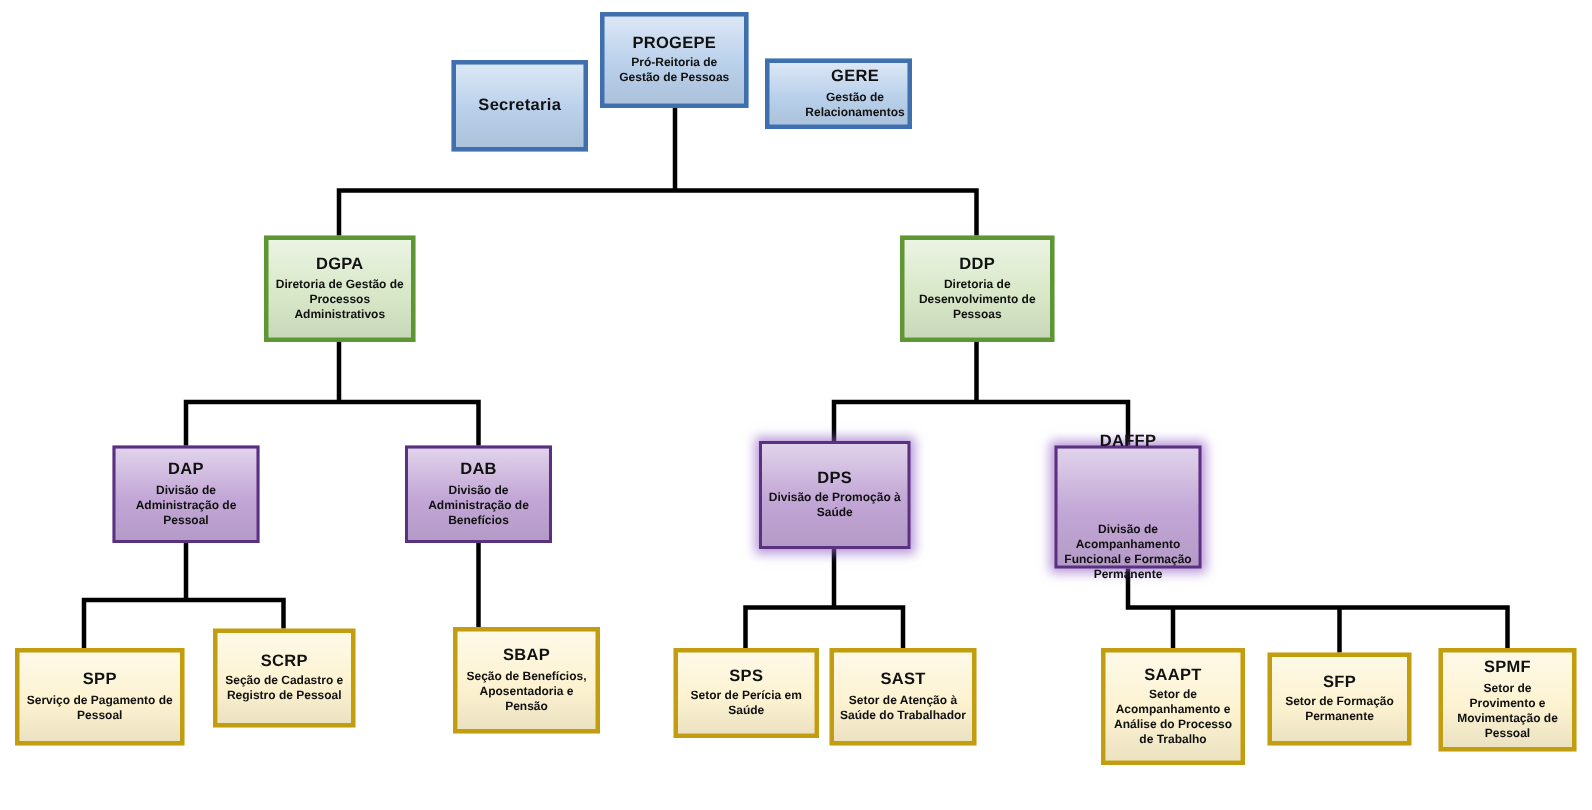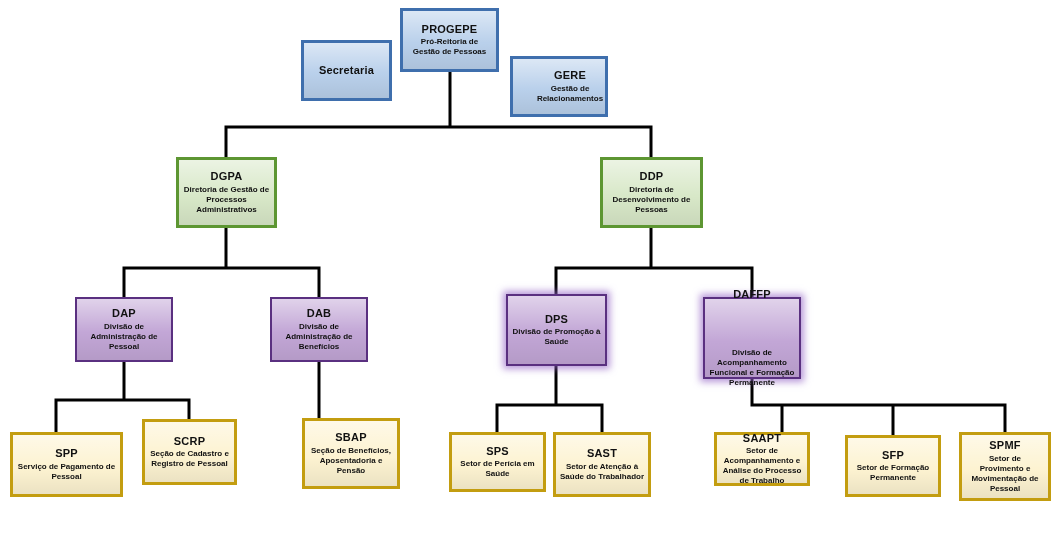--- a/index.html
+++ b/index.html
@@ -86,21 +86,21 @@
 
   <div class="node lv-blue" style="left:400px; top:8px; width:99px; height:64px;">
     <div class="node-title">PROGEPE</div>
     <div class="node-subtitle">Pró-Reitoria de Gestão de Pessoas</div>
   </div>
 
   <div class="node lv-blue" style="left:301px; top:40px; width:91px; height:61px;">
     <div class="node-title">Secretaria</div>
   </div>
 
-  <div class="node lv-blue" style="left:510px; top:56px; width:98px; height:61px;padding-left:26px;">
+  <div class="node lv-blue" style="left:510px; top:39px; width:98px; height:47px;padding-left:26px;">
     <div class="node-title">GERE</div>
     <div class="node-subtitle">Gestão de Relacionamentos</div>
   </div>
 
   <div class="node lv-green" style="left:176px; top:157px; width:101px; height:71px;">
     <div class="node-title">DGPA</div>
     <div class="node-subtitle">Diretoria de Gestão de Processos Administrativos</div>
   </div>
 
   <div class="node lv-green" style="left:600px; top:157px; width:103px; height:71px;align-items:center;">
@@ -146,21 +146,21 @@
   <div class="node lv-yellow" style="left:449px; top:432px; width:97px; height:60px;">
     <div class="node-title">SPS</div>
     <div class="node-subtitle">Setor de Perícia em Saúde</div>
   </div>
 
   <div class="node lv-yellow" style="left:553px; top:432px; width:98px; height:65px;">
     <div class="node-title">SAST</div>
     <div class="node-subtitle">Setor de Atenção à Saúde do Trabalhador</div>
   </div>
 
-  <div class="node lv-yellow" style="left:714px; top:432px; width:96px; height:54px;">
+  <div class="node lv-yellow" style="left:734px; top:432px; width:96px; height:78px;">
     <div class="node-title">SAAPT</div>
     <div class="node-subtitle">Setor de Acompanhamento e Análise do Processo de Trabalho</div>
   </div>
 
   <div class="node lv-yellow" style="left:845px; top:435px; width:96px; height:62px;">
     <div class="node-title">SFP</div>
     <div class="node-subtitle">Setor de Formação Permanente</div>
   </div>
 
   <div class="node lv-yellow" style="left:959px; top:432px; width:92px; height:69px;">

